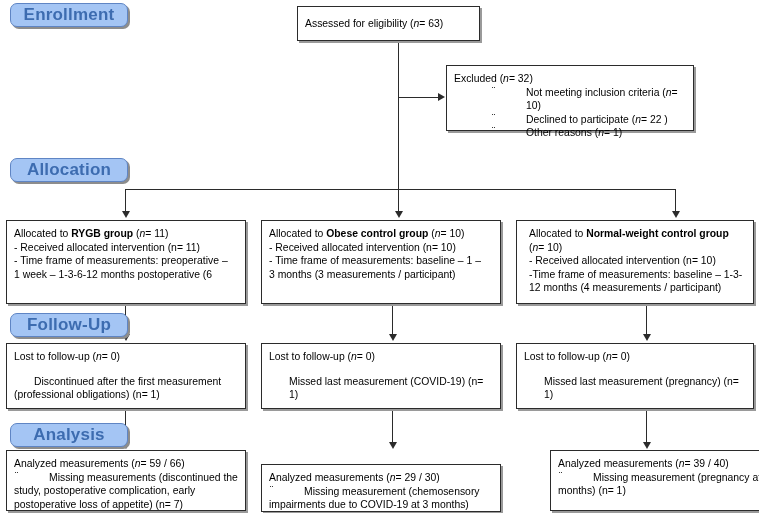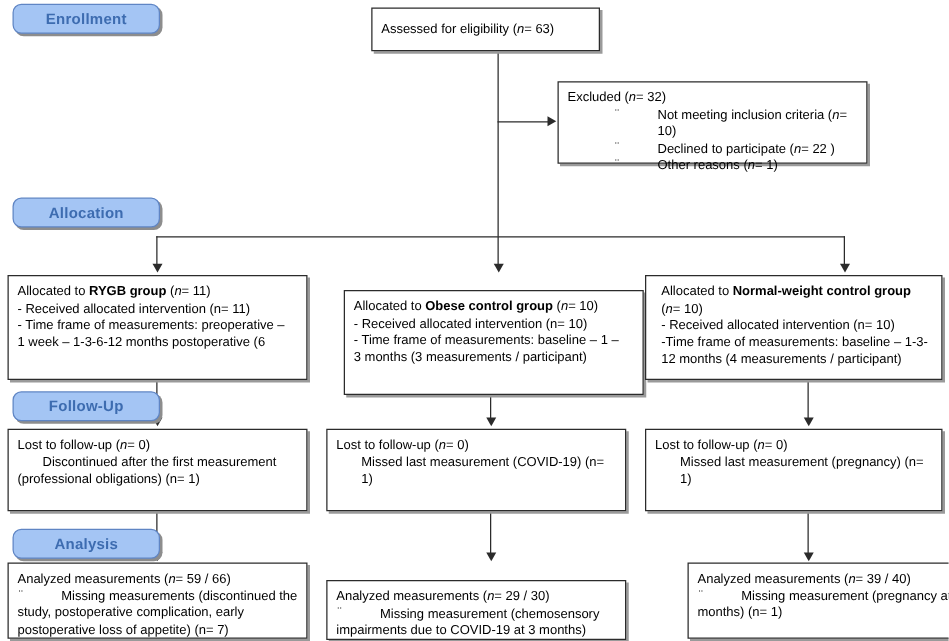--- a/index.html
+++ b/index.html
@@ -17,21 +17,21 @@
 
   
   .badge{
     position:absolute;
     box-sizing:border-box;
     background:#a4c5f4;
     border:1px solid #5f85c4;
     border-radius:7px;
     color:#3d6cb0;
     font-weight:bold;
-    font-size:12px;
+    font-size:17px;
     letter-spacing:.2px;
     display:flex;
     align-items:center;
     justify-content:center;
     box-shadow:2px 2px 0 0 #8d8d8d;
     z-index:6;
   }
 
   
   .box{
@@ -40,21 +40,21 @@
     background:#ffffff;
     border:1px solid #2b2b2b;
     box-shadow:2px 2px 0 0 #9a9a9a;
     font-size:10.4px;
     line-height:13.6px;
     color:#000;
     padding:6px 7px 5px 7px;
     z-index:5;
   }
   .box p{margin:0;}
-  .box p.gap{margin-top:0;padding-left:20px;}
+  .box p.gap{margin-top:11px;padding-left:20px;}
   .ital{font-style:italic;}
   .bold{font-weight:bold;}
 
   .bullet-row{
     display:flex;
     align-items:flex-start;
   }
   .bullet{
     display:inline-block;
     width:11px;
@@ -161,21 +161,21 @@
 
   <div class="box" style="left:6px;top:220px;width:240px;height:84px;">
     <p>
       <span>Allocated to </span><span class="bold">RYGB group</span><span> (</span><span class="ital">n</span><span>= 11)</span>
     </p>
     <p>- Received allocated intervention (n= 11)</p>
     <p>- Time frame of measurements: preoperative –</p>
     <p>1 week – 1-3-6-12 months postoperative (6</p>
   </div>
 
-  <div class="box" style="left:275px;top:220px;width:240px;height:84px;margin-top:12px;">
+  <div class="box" style="left:261px;top:220px;width:240px;height:84px;">
     <p>
       <span>Allocated to </span><span class="bold">Obese control group</span><span> (</span><span class="ital">n</span><span>= 10)</span>
     </p>
     <p> - Received allocated intervention (n= 10)</p>
     <p> - Time frame of measurements: baseline – 1 –</p>
     <p>3 months (3 measurements / participant)</p>
   </div>
 
   <div class="box" style="left:516px;top:220px;width:238px;height:84px;padding-left:12px;">
     <p>

